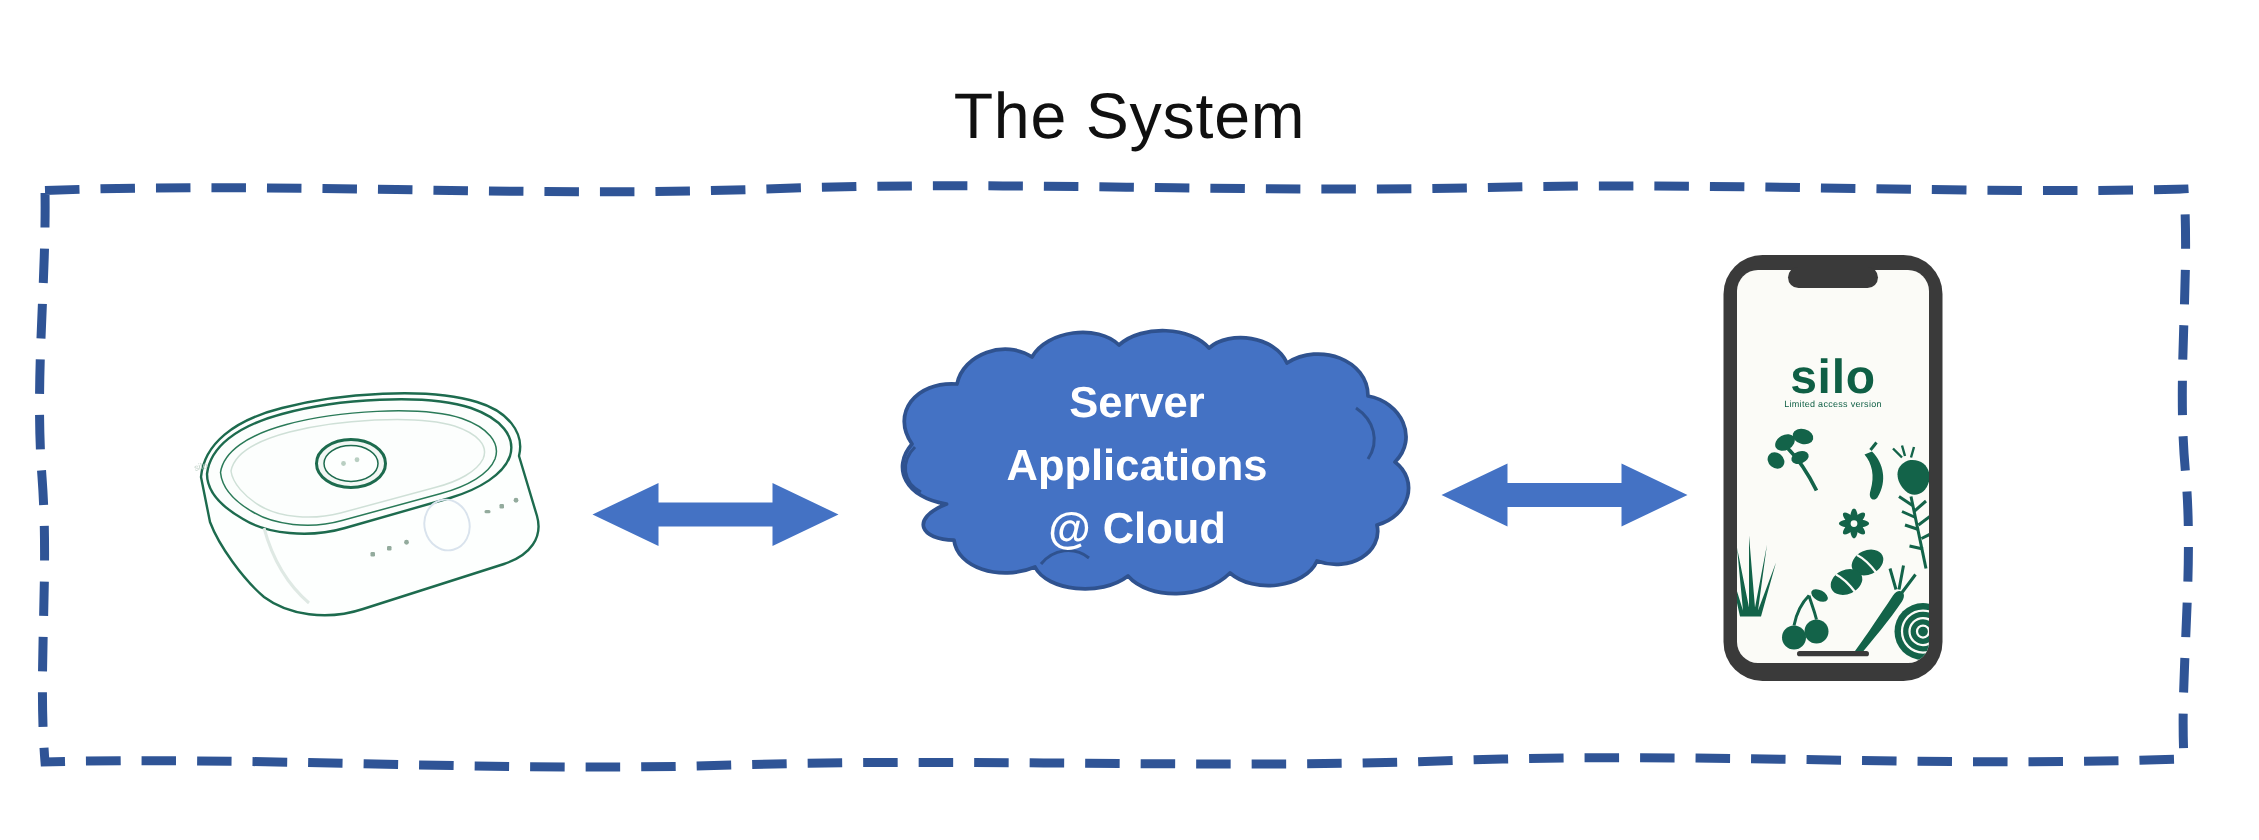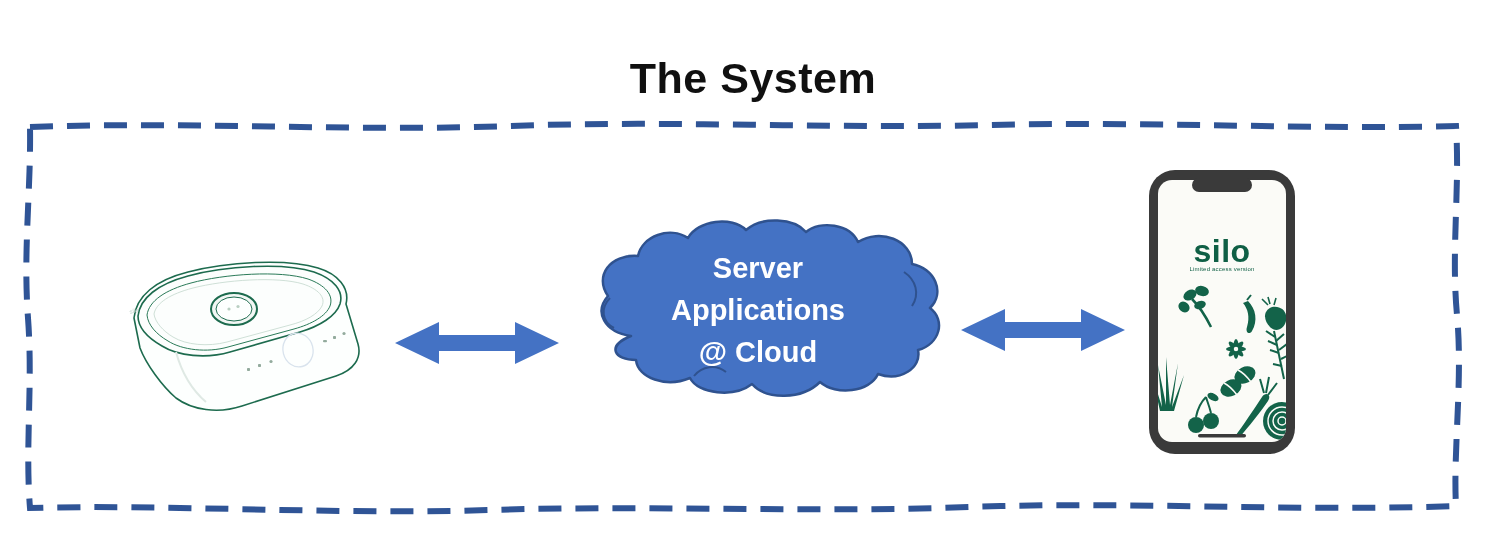--- a/index.html
+++ b/index.html
@@ -3,21 +3,21 @@
 <meta charset="utf-8">
 <style>
   html,body{margin:0;padding:0;background:#ffffff;}
   .canvas{
     position:relative;width:1506px;height:560px;background:#ffffff;overflow:hidden;
     font-family:"Liberation Sans",sans-serif;
   }
   .abs{position:absolute;}
   .title{
     position:absolute;top:54px;left:0;right:0;text-align:center;
-    font-size:43px;font-weight:700;color:#101010;letter-spacing:.5px;
+    font-size:43px;font-weight:400;color:#101010;letter-spacing:.5px;
   }
   .cloud-text{
     font-family:"Liberation Sans",sans-serif;font-weight:600;fill:#ffffff;
   }
   .logo-text{
     font-family:"Liberation Sans",sans-serif;font-weight:700;fill:#0f5f45;letter-spacing:.5px;
   }
   .tagline-text{
     font-family:"Liberation Sans",sans-serif;font-weight:400;fill:#0f5f45;letter-spacing:.2px;
   }

